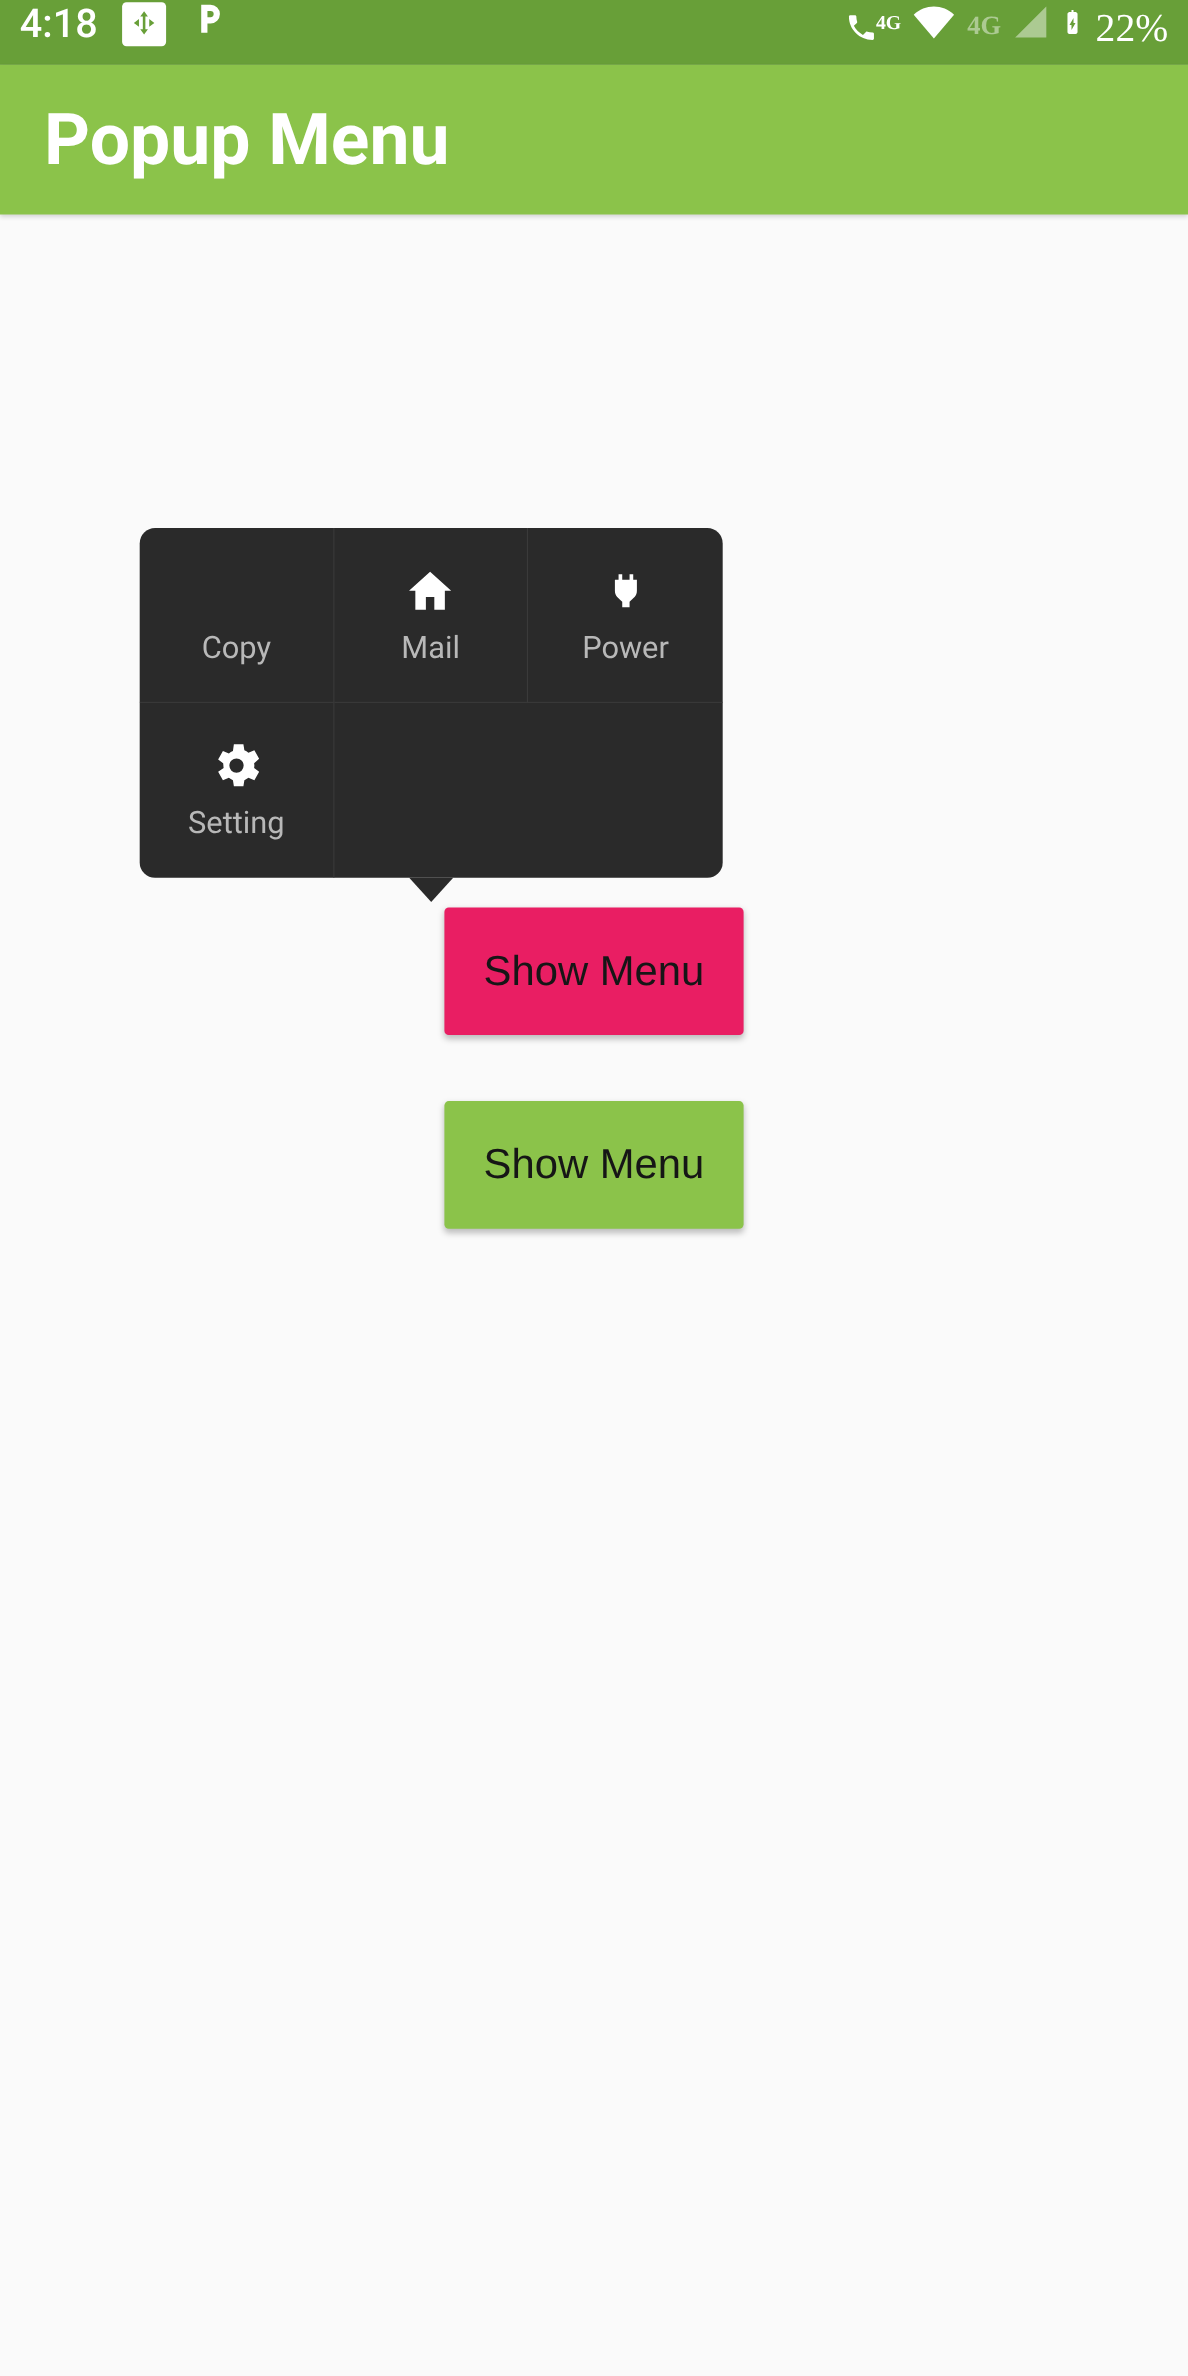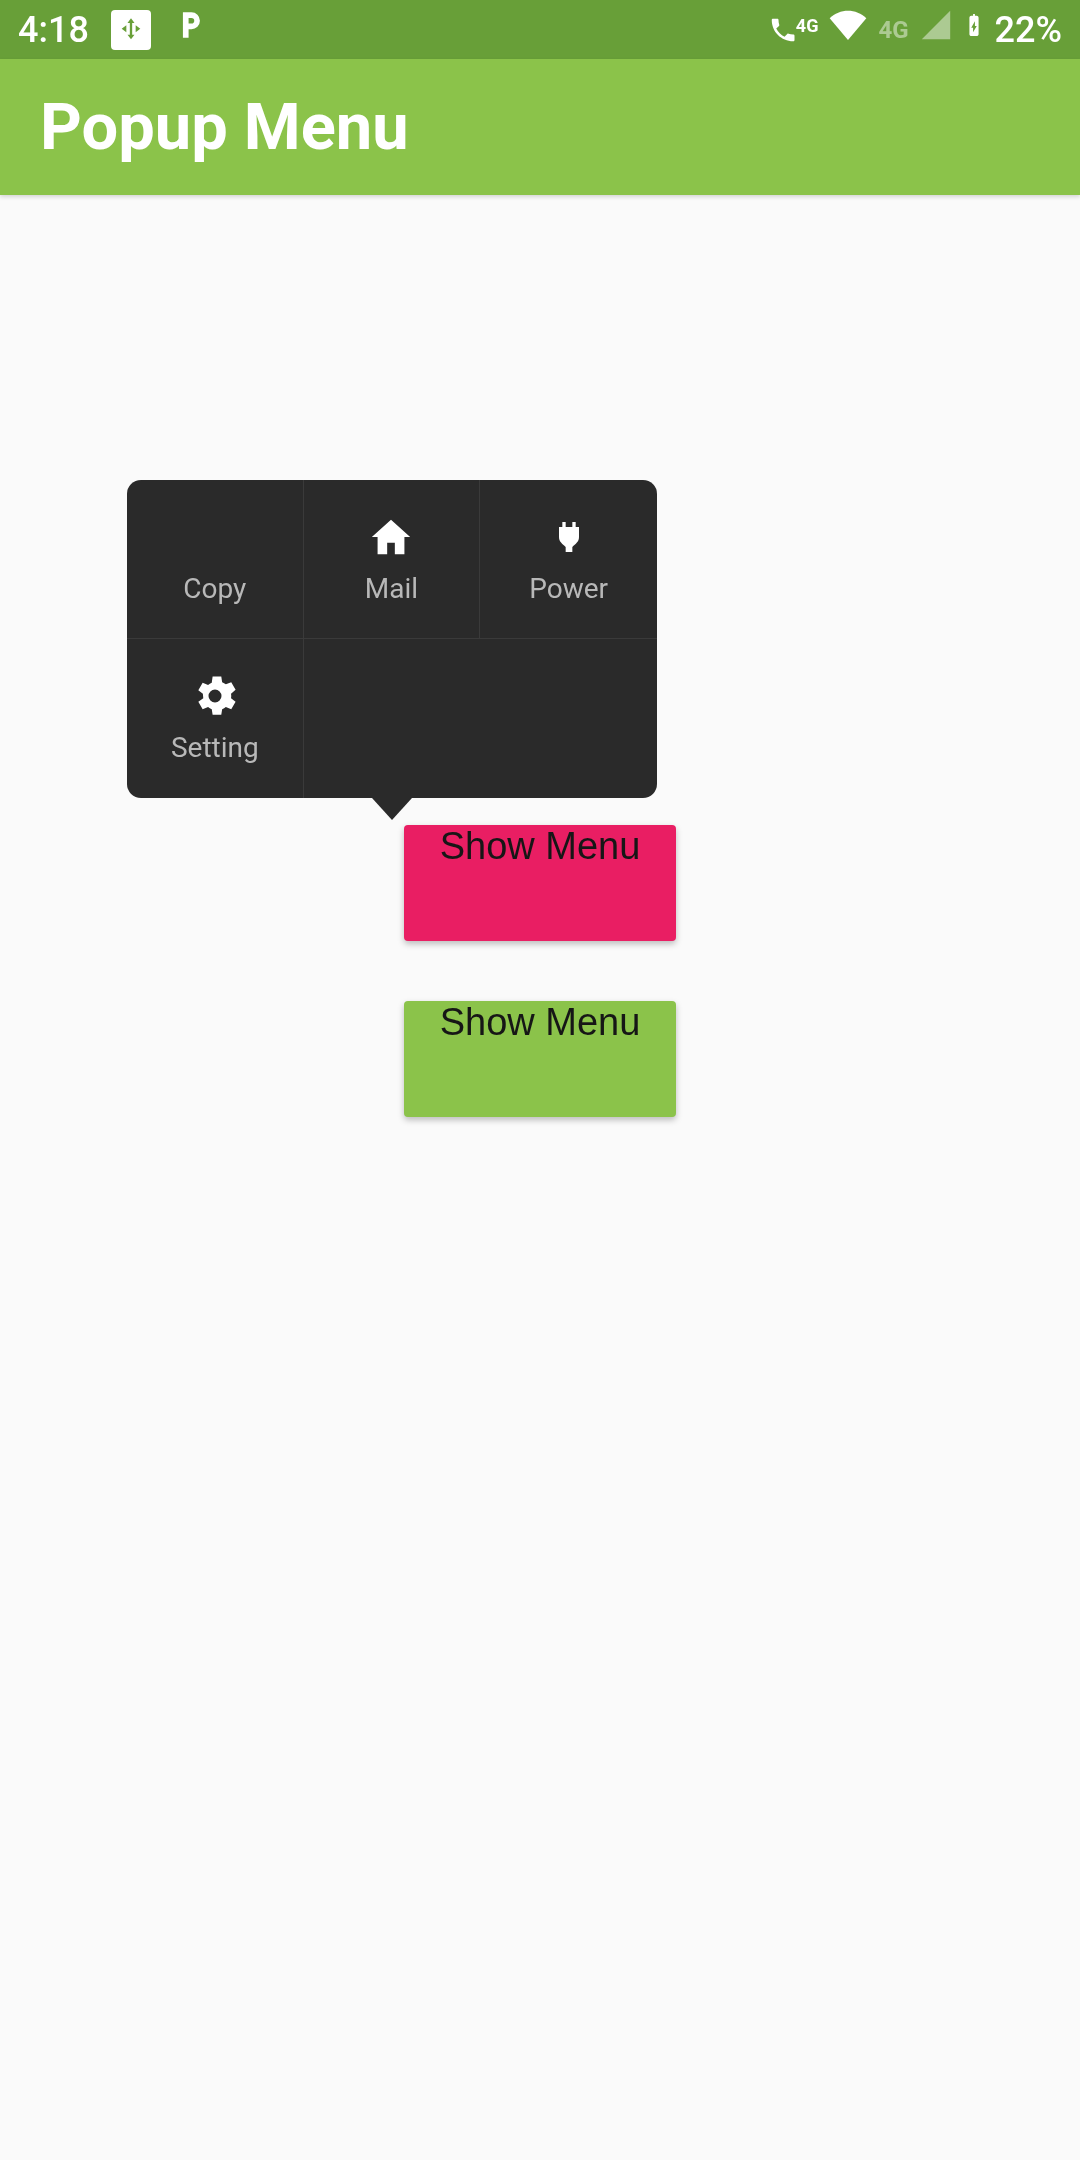--- a/index.html
+++ b/index.html
@@ -9,29 +9,29 @@
     background: #fafafa;
     overflow: hidden;
   }
 
   
   .status-bar {
     width: 100%;
     height: 59px;
     background: #689f38;
     display: flex;
-    align-items: center;
+    align-items: flex-start;
     justify-content: space-between;
     padding: 0 18px;
     color: #ffffff;
     font-size: 36px;
     font-weight: 500;
   }
   .status-left { display: flex; align-items: center; gap: 22px; }
-  .status-right { display: flex; align-items: center; gap: 10px; }
+  .status-right { display: flex; align-items: center; gap: 10px; font-family: Liberation Serif, serif; }
   .status-right .dim { opacity: 0.45; }
 
   
   .app-bar {
     width: 100%;
     height: 136px;
     background: #8bc34a;
     display: flex;
     align-items: center;
     padding: 0 40px;
@@ -51,21 +51,21 @@
     display: flex;
     flex-direction: column;
     align-items: center;
   }
 
   .btn {
     min-width: 260px;
     height: 116px;
     padding: 0 36px;
     display: flex;
-    align-items: flex-start;
+    align-items: center;
     justify-content: center;
     font-size: 38px;
     font-weight: 400;
     color: #161616;
     border: none;
     border-radius: 4px;
     box-shadow: 0 3px 6px rgba(0,0,0,0.25);
     cursor: pointer;
   }
   .btn-primary { background: #e91e63; }

